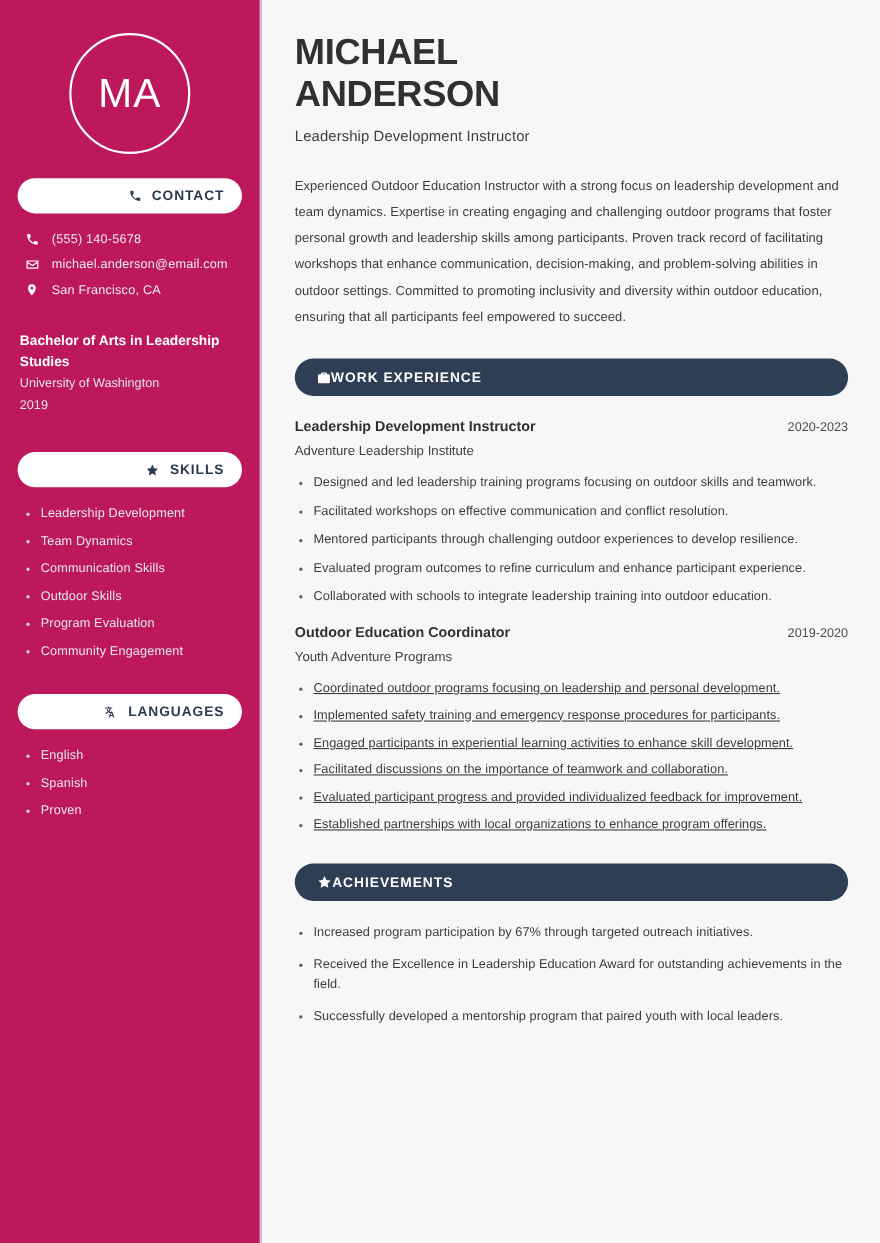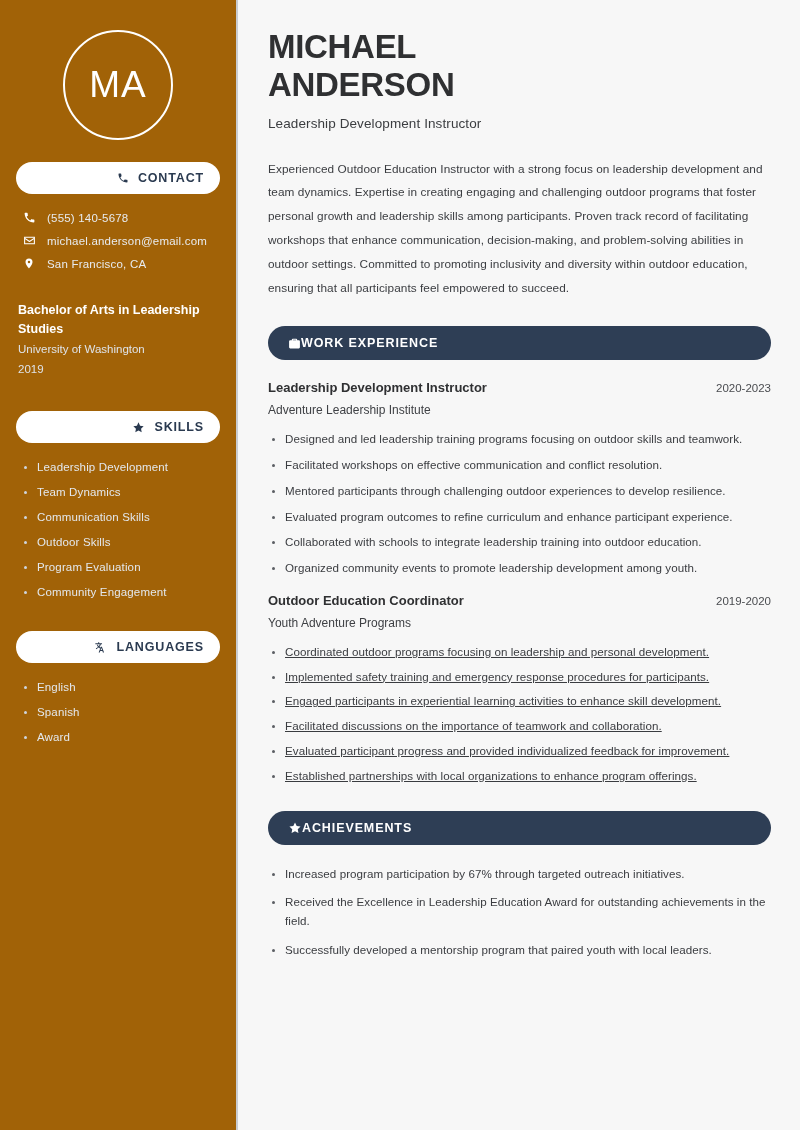--- a/index.html
+++ b/index.html
@@ -14,21 +14,21 @@
     width: 800px; height: 1130px;
     background: #f7f7f7;
     display: flex;
     overflow: hidden;
   }
 
   
   .sidebar {
     width: 238px;
     min-width: 238px;
-    background: #a16207;
+    background: #be185d;
     border-right: 2px solid #c9ccd1;
     padding: 0 16px;
     color: #ffffff;
   }
 
   .avatar-wrap {
     display: flex;
     justify-content: center;
     padding-top: 30px;
     padding-bottom: 22px;
@@ -263,21 +263,21 @@
       <span class="icn">
         <svg width="13" height="13" viewBox="0 0 24 24" fill="#2a3a50">
             <path d="M2.5 4h5.2V2.3h1.9V4h5.2v1.8h-2.1c-.5 2-1.4 3.7-2.6 5.1.9.8 1.9 1.4 3 1.9l-.8 1.8c-1.4-.6-2.6-1.4-3.6-2.4-1.2 1.2-2.7 2.1-4.5 2.8l-.8-1.8c1.6-.6 2.9-1.3 3.9-2.3-.9-1.1-1.6-2.4-2-3.8h1.9c.3 1 .8 1.9 1.4 2.6.9-1 1.6-2.3 2-3.9H2.5V4zM16.4 21l-.9-2.6h-3.9L10.7 21H8.6l4-10.2h2l4 10.2h-2.2zm-4.2-4.4h2.7L13.6 13l-1.4 3.6z"></path>
           </svg>
       </span>
       <span>LANGUAGES</span>
     </div>
     <ul class="side-list">
       <li>English</li>
       <li>Spanish</li>
-      <li>Award</li>
+      <li>Proven</li>
     </ul>
   </aside>
 
   <main class="main">
 
     <h1 class="name">
       <span>MICHAEL</span><br>
       <span>ANDERSON</span>
     </h1>
     <div class="job-title-head">Leadership Development Instructor</div>
@@ -298,21 +298,20 @@
         <span class="job-role">Leadership Development Instructor</span>
         <span class="job-dates">2020-2023</span>
       </div>
       <div class="job-org">Adventure Leadership Institute</div>
       <ul class="bullets">
         <li>Designed and led leadership training programs focusing on outdoor skills and teamwork.</li>
         <li>Facilitated workshops on effective communication and conflict resolution.</li>
         <li>Mentored participants through challenging outdoor experiences to develop resilience.</li>
         <li>Evaluated program outcomes to refine curriculum and enhance participant experience.</li>
         <li>Collaborated with schools to integrate leadership training into outdoor education.</li>
-        <li>Organized community events to promote leadership development among youth.</li>
       </ul>
     </div>
 
     <div class="job">
       <div class="job-head">
         <span class="job-role">Outdoor Education Coordinator</span>
         <span class="job-dates">2019-2020</span>
       </div>
       <div class="job-org">Youth Adventure Programs</div>
       <ul class="bullets tight">

